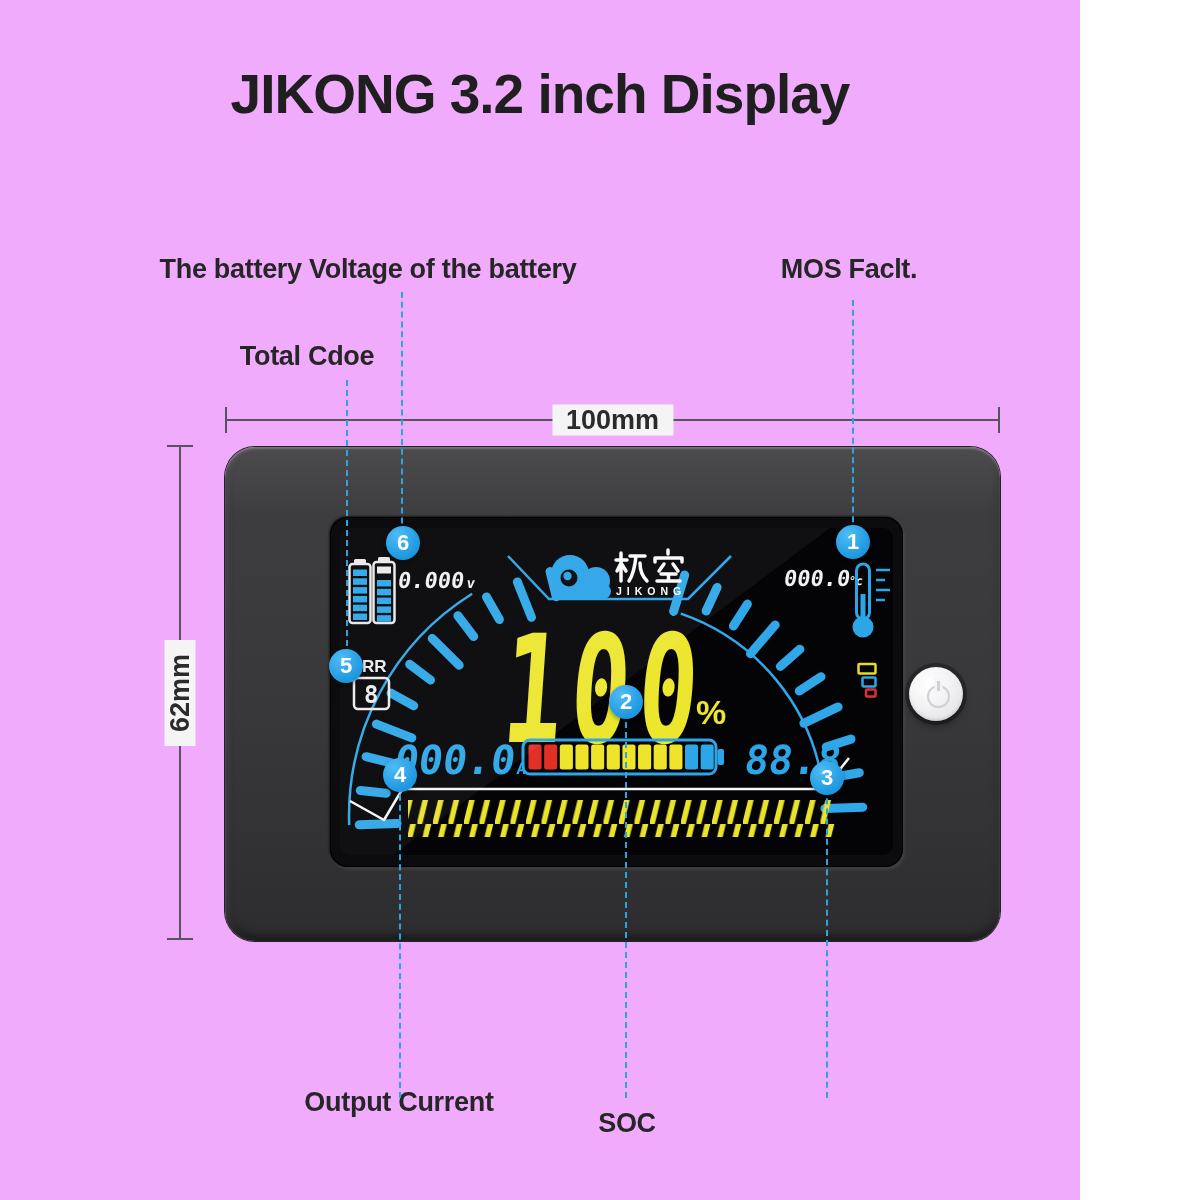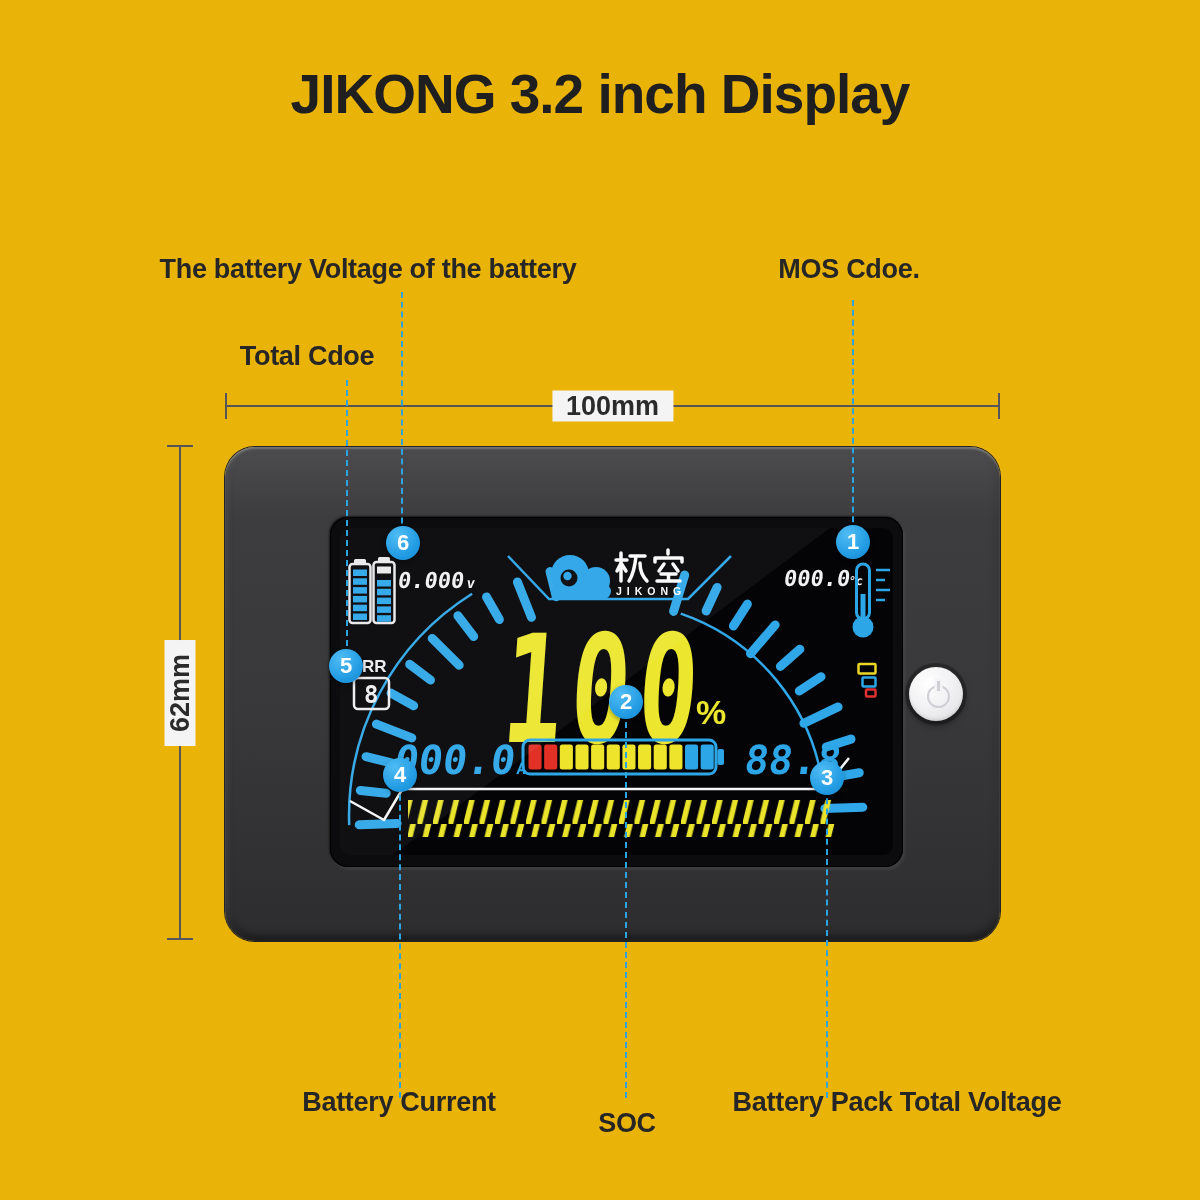--- a/index.html
+++ b/index.html
@@ -1,32 +1,32 @@
 <!DOCTYPE html>
 <html><head>
 <meta charset="utf-8">
 <style>
   html,body{margin:0;padding:0;}
   body{font-family:"Liberation Sans",sans-serif;}
-  .canvas{position:relative;width:1200px;height:1200px;background:#eab308;overflow:hidden;}
+  .canvas{position:relative;width:1080px;height:1200px;background:#f0abfc;overflow:hidden;}
 
   .page-title{position:absolute;left:0;right:0;top:62px;text-align:center;
     font-size:55px;font-weight:700;color:#1f1f1f;letter-spacing:-1px;}
 
   .ann-label{position:absolute;transform:translateX(-50%);white-space:nowrap;
     font-size:27px;font-weight:600;color:#262626;letter-spacing:-.3px;}
   .lbl-avg{left:368px;top:254px;}
   .lbl-mos{left:849px;top:254px;}
   .lbl-fault{left:307px;top:341px;}
   .lbl-current{left:399px;top:1087px;}
   .lbl-soc{left:627px;top:1080px;margin-top:28px;}
   .lbl-packv{left:897px;top:1087px;}
 
   
-  .dim-h{position:absolute;left:225px;top:393px;width:775px;height:26px;text-align:right;}
+  .dim-h{position:absolute;left:225px;top:407px;width:775px;height:26px;text-align:right;}
   .dim-h .line{position:absolute;left:0;right:0;top:12px;height:2px;background:#55555a;}
   .dim-h .tick{position:absolute;top:0;width:2px;height:26px;background:#55555a;}
   .dim-h .tick.right{right:0;}
   .dim-h .dim-label{position:absolute;left:50%;top:13px;transform:translate(-50%,-50%);
     background:#f4f4f5;padding:0 14px;font-size:27px;font-weight:600;color:#2b2b2b;}
   .dim-v{position:absolute;left:167px;top:445px;width:26px;height:495px;}
   .dim-v .line{position:absolute;top:0;bottom:0;left:12px;width:2px;background:#55555a;}
   .dim-v .tick{position:absolute;left:0;width:26px;height:2px;background:#55555a;}
   .dim-v .tick.bottom{bottom:0;}
   .dim-v .dim-label{position:absolute;left:13px;top:50%;transform:translate(-50%,-50%) rotate(-90deg);
@@ -72,21 +72,21 @@
   .co-4{left:383px;top:758px;} .co-5{left:329px;top:649px;} .co-6{left:386px;top:526px;}
 </style>
 </head>
 <body>
 
 <div class="canvas">
 
   <div class="page-title">JIKONG 3.2 inch Display</div>
 
   <div class="ann-label lbl-avg">The battery Voltage of the battery</div>
-  <div class="ann-label lbl-mos">MOS Cdoe.</div>
+  <div class="ann-label lbl-mos">MOS Faclt.</div>
   <div class="ann-label lbl-fault">Total Cdoe</div>
 
   <div class="dim-h">
     <div class="line"></div>
     <div class="tick"></div>
     <div class="tick right"></div>
     <span class="dim-label">100mm</span>
   </div>
   <div class="dim-v">
     <div class="line"></div>
@@ -249,17 +249,16 @@
   <div class="dash dash-2"></div>
   <div class="dash dash-3"></div>
 
   <div class="callout co-1">1</div>
   <div class="callout co-2">2</div>
   <div class="callout co-3">3</div>
   <div class="callout co-4">4</div>
   <div class="callout co-5">5</div>
   <div class="callout co-6">6</div>
 
-  <div class="ann-label lbl-current">Battery Current</div>
+  <div class="ann-label lbl-current">Output Current</div>
   <div class="ann-label lbl-soc">SOC</div>
-  <div class="ann-label lbl-packv">Battery Pack Total Voltage</div>
 
 </div>
 
 </body></html>

